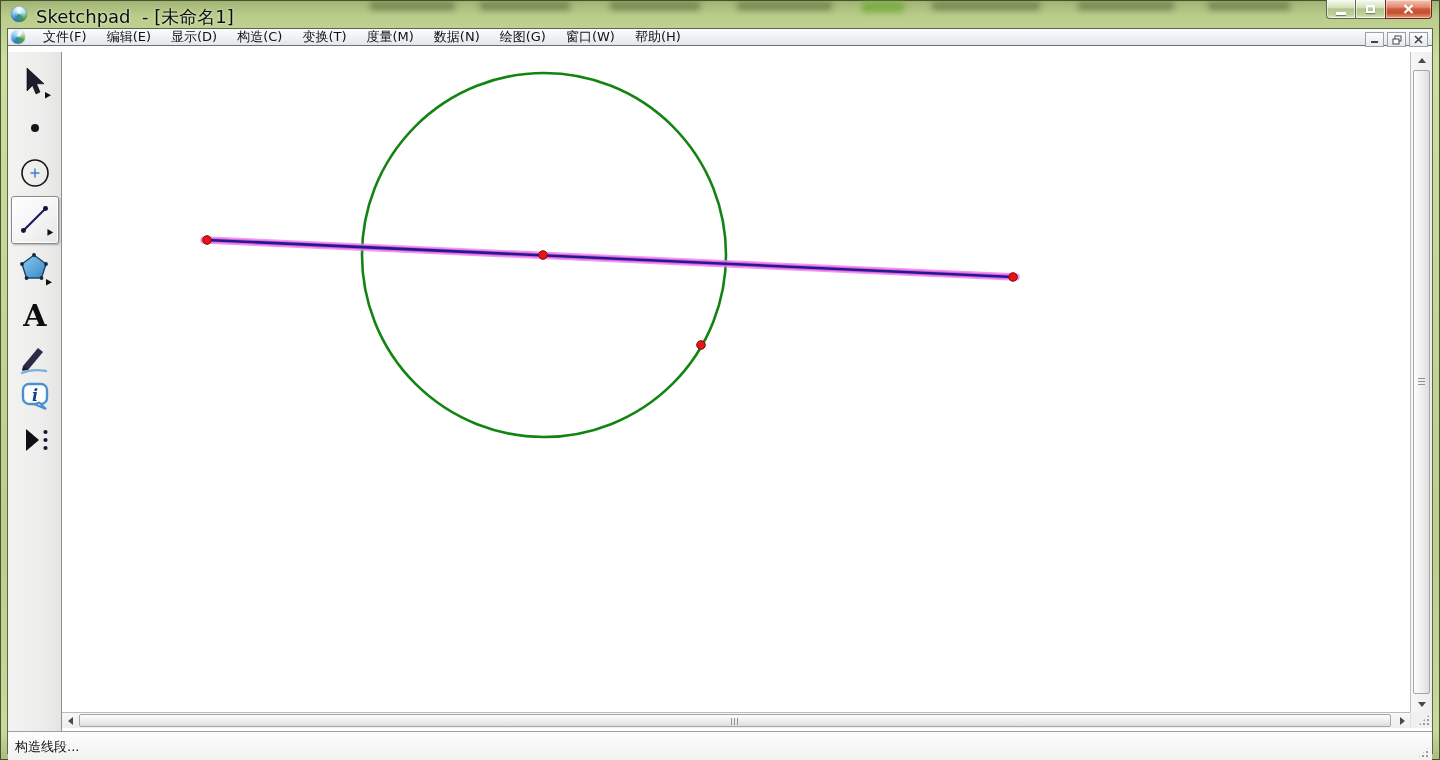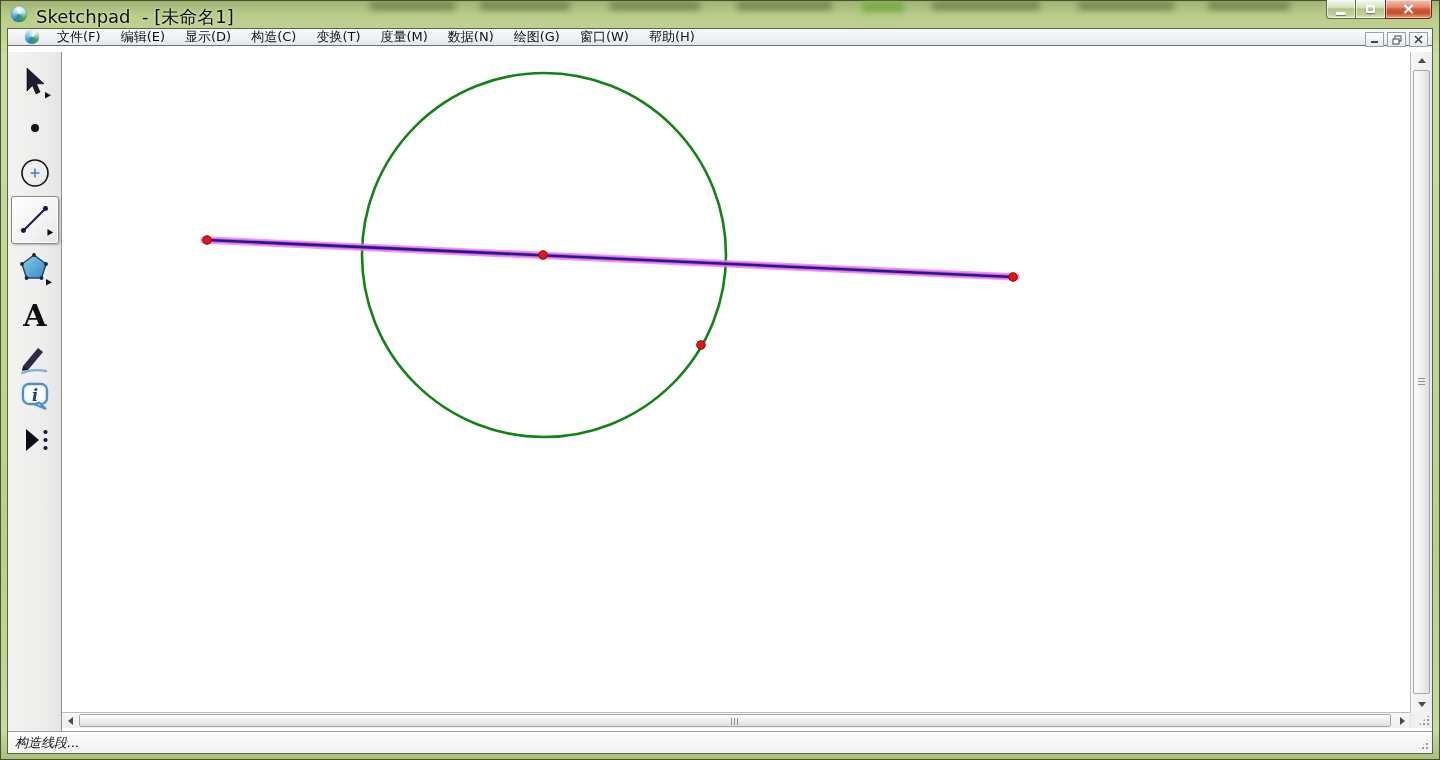--- a/index.html
+++ b/index.html
@@ -30,21 +30,21 @@
   .tb-close{width:47px;border-radius:0 0 4px 0;border-color:#6e2517;
     background:linear-gradient(180deg,#f6c4b2 0%,#e08a70 40%,#cf5a3a 50%,#c44f2e 72%,#ea9c80 100%);
     box-shadow:inset 0 0 0 1px rgba(255,255,255,.45);}
   .glyph-min{width:10px;height:3px;background:#fff;box-shadow:0 1px 1px rgba(0,0,0,.45);margin-top:8px;}
   .glyph-max{width:9px;height:8px;border:2px solid #fff;box-shadow:0 1px 1px rgba(0,0,0,.35);}
   
   .inner{position:absolute;left:7px;top:28px;width:1426px;height:726px;border:1px solid #5a6647;background:#fff;}
   
   .menubar{position:absolute;left:0;top:0;width:1424px;height:17px;
     background:linear-gradient(180deg,#fafbfc 0%,#eef1f5 55%,#e2e7ee 100%);
-    border-bottom:1px solid #6f6f6f;display:flex;align-items:center;padding-left:14px;}
+    border-bottom:1px solid #6f6f6f;display:flex;align-items:center;padding-left:0;}
   .doc-icon{width:14px;height:14px;border-radius:50%;margin:0 8px 0 3px;
     background:conic-gradient(from 210deg,#2f7fc1,#8fd2f2,#ffffff,#4aa34a,#2e7fbf);
     box-shadow:0 0 1px rgba(0,0,0,.5);}
   .menu-item{font-size:13px;color:#111;padding:2px 10px 3px 10px;cursor:default;}
   .mdi-btns{position:absolute;right:4px;top:3px;display:flex;gap:3px;}
   .mdi-btn{width:19px;height:15px;border:1px solid #98a0a8;background:linear-gradient(180deg,#fdfdfd,#e6e8ea);
     display:flex;align-items:center;justify-content:center;}
   
   .workspace{position:absolute;left:0;top:23px;width:1424px;height:679px;background:#fff;}
   .toolbar{position:absolute;left:0;top:0;width:54px;height:679px;border-right:1px solid #8f8f8f;
@@ -70,22 +70,22 @@
   .sbtn{position:absolute;display:flex;align-items:center;justify-content:center;}
   .tri-up{width:0;height:0;border-left:4px solid transparent;border-right:4px solid transparent;border-bottom:5px solid #4a4a4a;}
   .tri-down{width:0;height:0;border-left:4px solid transparent;border-right:4px solid transparent;border-top:5px solid #4a4a4a;}
   .tri-left{width:0;height:0;border-top:4px solid transparent;border-bottom:4px solid transparent;border-right:5px solid #4a4a4a;}
   .tri-right{width:0;height:0;border-top:4px solid transparent;border-bottom:4px solid transparent;border-left:5px solid #4a4a4a;}
   .scorner{position:absolute;left:1402px;top:660px;width:22px;height:16px;background:#f0f0f0;border-left:1px solid #e0e0e0;}
   .grip-dots{position:absolute;right:2px;bottom:2px;width:12px;height:12px;
     background-image:radial-gradient(circle at 2px 2px,#9a9a9a 1px,transparent 1.3px);
     background-size:4px 4px;clip-path:polygon(100% 0,100% 100%,0 100%);}
   
-  .statusbar{position:absolute;left:0;top:702px;width:1424px;height:22px;border-top:1px solid #9f9f9f;
-    background:linear-gradient(180deg,#fdfdfd,#f1f1f1);display:flex;align-items:center;padding-left:7px;font-style:italic;}
+  .statusbar{position:absolute;left:0;top:702px;width:1424px;height:30px;border-top:1px solid #9f9f9f;
+    background:linear-gradient(180deg,#fdfdfd,#f1f1f1);display:flex;align-items:center;padding-left:7px;}
   .status-text{font-size:13px;color:#111;}
   .status-grip{position:absolute;right:2px;bottom:2px;width:13px;height:13px;
     background-image:radial-gradient(circle at 2px 2px,#9a9a9a 1px,transparent 1.3px);
     background-size:4px 4px;clip-path:polygon(100% 0,100% 100%,0 100%);}
 </style>
 </head>
 <body>
 
 <div class="window">
 

